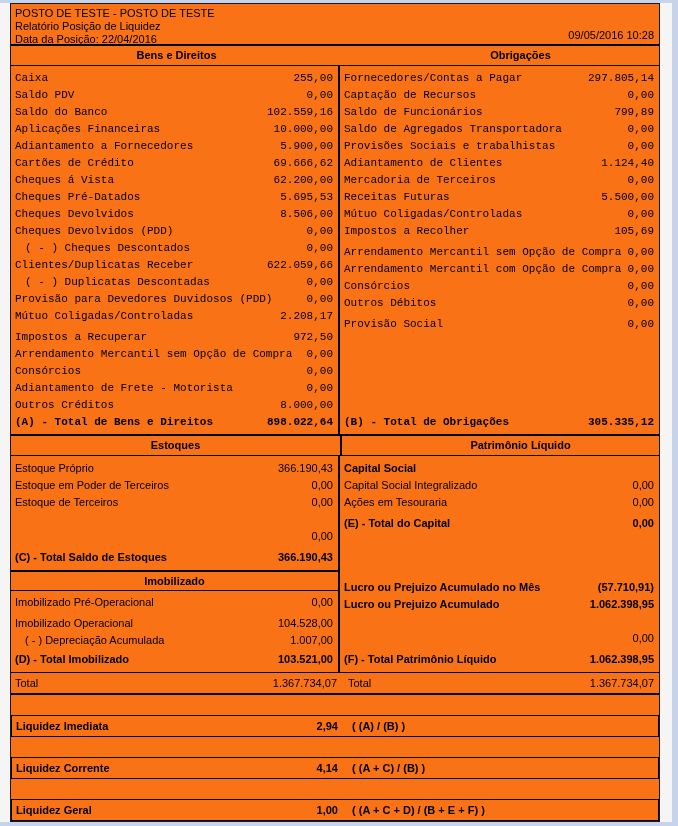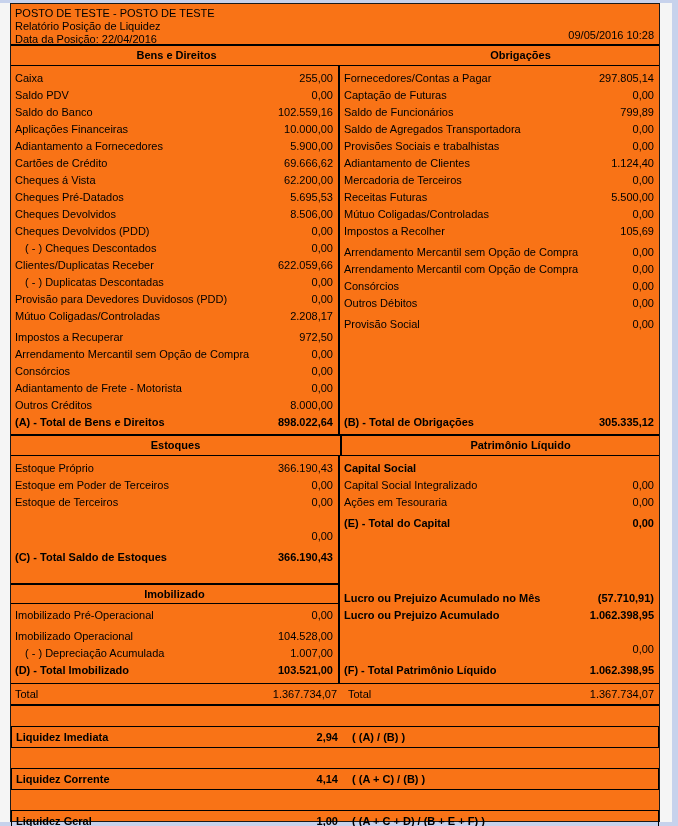--- a/index.html
+++ b/index.html
@@ -24,29 +24,29 @@
   .row{display:flex;height:17px;line-height:17px;padding:0 5px 0 4px;}
   .row .lbl{flex:1;white-space:nowrap;overflow:hidden;}
   .row .val{white-space:nowrap;text-align:right;}
   .bold{font-weight:bold;}
   .indent .lbl{padding-left:10px;}
   .push{margin-top:auto;}
   .gap{margin-top:4px;}
   .gap2{margin-top:17px;flex-direction:column;}
 
   
-  .body1{display:flex;height:377px;border-bottom:2px solid #000;}
+  .body1{display:flex;height:377px;border-bottom:2px solid #000;font-family:Liberation Mono, monospace;}
   .body1 .colL{width:329px;border-right:2px solid #000;display:flex;flex-direction:column;padding:4px 0 3px;box-sizing:border-box;}
   .body1 .colR{flex:1;display:flex;flex-direction:column;padding:4px 0 3px;box-sizing:border-box;}
 
   
   .body2{display:flex;height:251px;border-bottom:1px solid #000;}
   .body2 .colL{width:329px;border-right:2px solid #000;display:flex;flex-direction:column;box-sizing:border-box;}
   .body2 .colR{flex:1;display:flex;flex-direction:column;padding:4px 0 4px;box-sizing:border-box;}
-  .estoques{display:flex;flex-direction:column;border-bottom:2px solid #000;padding:4px 0 17px;}
+  .estoques{display:flex;flex-direction:column;border-bottom:2px solid #000;padding:4px 0 4px;}
   .subhdr{height:18px;line-height:18px;text-align:center;font-weight:bold;border-bottom:1px solid #000;}
   .imob{flex:1;display:flex;flex-direction:column;padding:3px 0 4px;}
 
   
   .grand{display:flex;height:20px;line-height:20px;font-weight:normal;border-bottom:2px solid #000;}
   .grand .cellL{width:331px;display:flex;padding:0 5px 0 4px;box-sizing:border-box;}
   .grand .cellR{flex:1;display:flex;padding:0 5px 0 6px;box-sizing:border-box;}
   .grand .lbl{flex:1;}
 
   
@@ -161,21 +161,21 @@
             <span class="lbl">(A) - Total de Bens e Direitos</span>
             <span class="val">898.022,64</span>
           </div>
         </div>
       <div class="colR">
           <div class="row">
             <span class="lbl">Fornecedores/Contas a Pagar</span>
             <span class="val">297.805,14</span>
           </div>
           <div class="row">
-            <span class="lbl">Captação de Futuras</span>
+            <span class="lbl">Captação de Recursos</span>
             <span class="val">0,00</span>
           </div>
           <div class="row">
             <span class="lbl">Saldo de Funcionários</span>
             <span class="val">799,89</span>
           </div>
           <div class="row">
             <span class="lbl">Saldo de Agregados Transportadora</span>
             <span class="val">0,00</span>
           </div>

